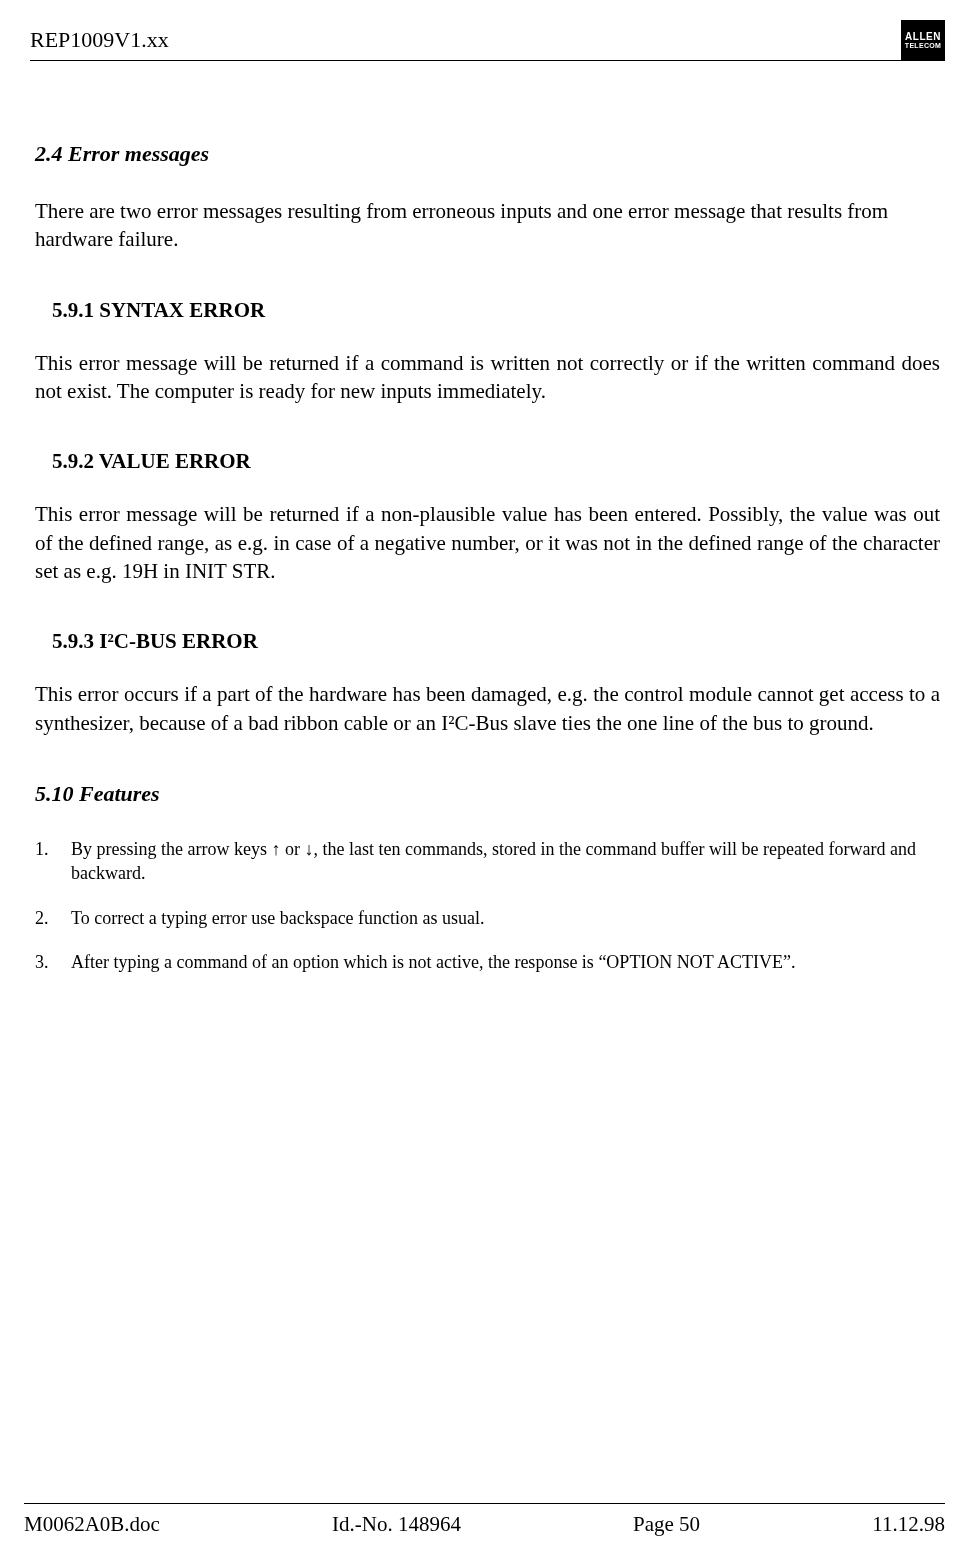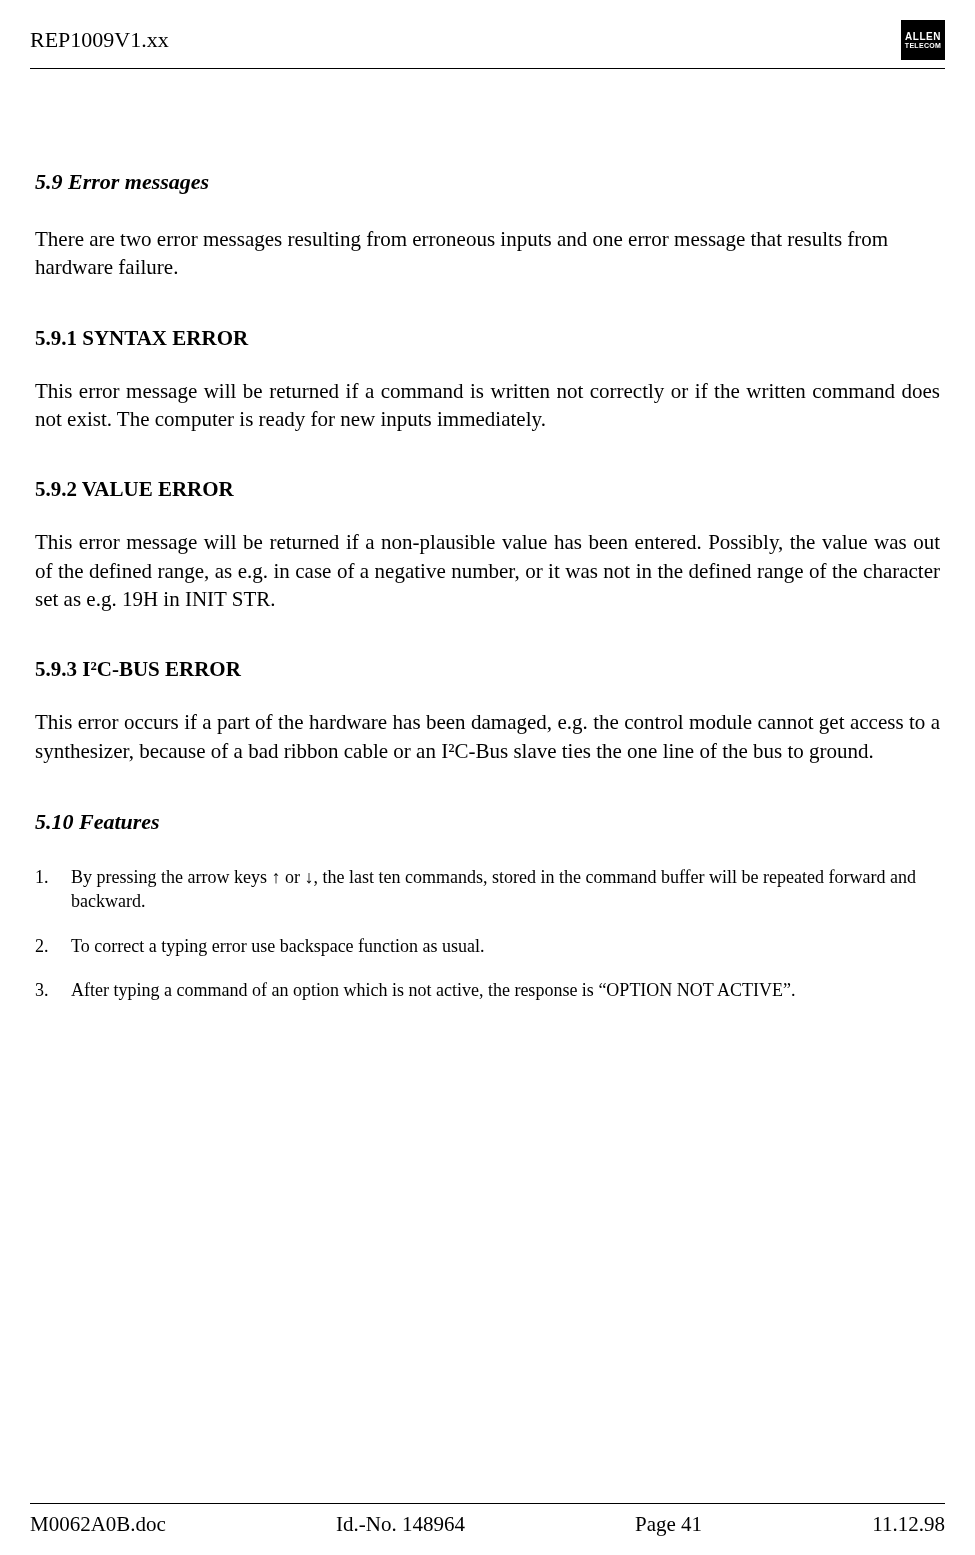--- a/index.html
+++ b/index.html
@@ -9,23 +9,22 @@
       color: #000;
       width: 975px;
       height: 1555px;
       position: relative;
       padding: 20px 30px;
     }
     .header {
       display: flex;
       justify-content: space-between;
       align-items: center;
-      padding-bottom: 8px;
       border-bottom: 1.5px solid #000;
-      margin-bottom: 100px;
+      margin-bottom: 80px;
     }
     .doc-id {
       font-size: 22px;
     }
     .logos {
       display: flex;
       align-items: flex-start;
     }
     .allen-logo {
       width: 44px;
@@ -84,20 +83,21 @@
     .h-italic {
       font-size: 22px;
       font-weight: bold;
       font-style: italic;
       margin-bottom: 30px;
     }
     .h-bold {
       font-size: 21px;
       font-weight: bold;
       margin-bottom: 26px;
+      margin-left: 17px;
     }
     .para {
       font-size: 21px;
       line-height: 1.35;
       margin-bottom: 38px;
     }
     .para-justify {
       font-size: 21px;
       line-height: 1.35;
       margin-bottom: 38px;
@@ -118,21 +118,21 @@
       position: relative;
     }
     ol.features li::before {
       content: counter(item) ".";
       position: absolute;
       left: 0;
     }
     .footer {
       position: absolute;
       bottom: 18px;
-      left: 30px;
+      left: 24px;
       right: 30px;
       border-top: 1.5px solid #000;
       padding-top: 8px;
       display: flex;
       justify-content: space-between;
       font-size: 21px;
     }
   </style>
 </head>
 <body>
@@ -142,21 +142,21 @@
   <div class="logos">
     <div class="allen-logo">
       <span class="line1">ALLEN</span>
       <span class="line2">TELECOM</span>
     </div>
   </div>
 </div>
 
 <div class="content">
 
-  <div class="h-italic">5.9  Error messages</div>
+  <div class="h-italic">2.4  Error messages</div>
   <div class="para section-gap">There are two error messages resulting from erroneous inputs and one error message that results from hardware failure.</div>
 
   <div class="h-bold">5.9.1  SYNTAX ERROR</div>
   <div class="para-justify section-gap">This error message will be returned if a command is written not correctly or if the written command does not exist. The computer is ready for new inputs immediately.</div>
 
   <div class="h-bold">5.9.2  VALUE ERROR</div>
   <div class="para-justify section-gap">This error message will be returned if a non-plausible value has been entered. Possibly, the value was out of the defined range, as e.g. in case of a negative number, or it was not in the defined range of the character set as e.g. 19H in INIT STR.</div>
 
   <div class="h-bold">5.9.3  I²C-BUS ERROR</div>
   <div class="para-justify section-gap">This error occurs if a part of the hardware has been damaged, e.g. the control module cannot get access to a synthesizer, because of a bad ribbon cable or an I²C-Bus slave ties the one line of the bus to ground.</div>
@@ -167,15 +167,15 @@
     <li>By pressing the arrow keys ↑ or ↓, the last ten commands, stored in the command buffer will be repeated forward and backward.</li>
     <li>To correct a typing error use backspace function as usual.</li>
     <li>After typing a command of an option which is not active, the response is “OPTION NOT ACTIVE”.</li>
   </ol>
 
 </div>
 
 <div class="footer">
   <span>M0062A0B.doc</span>
   <span>Id.-No. 148964</span>
-  <span>Page 41</span>
+  <span>Page 50</span>
   <span>11.12.98</span>
 </div>
 
 </body></html>

